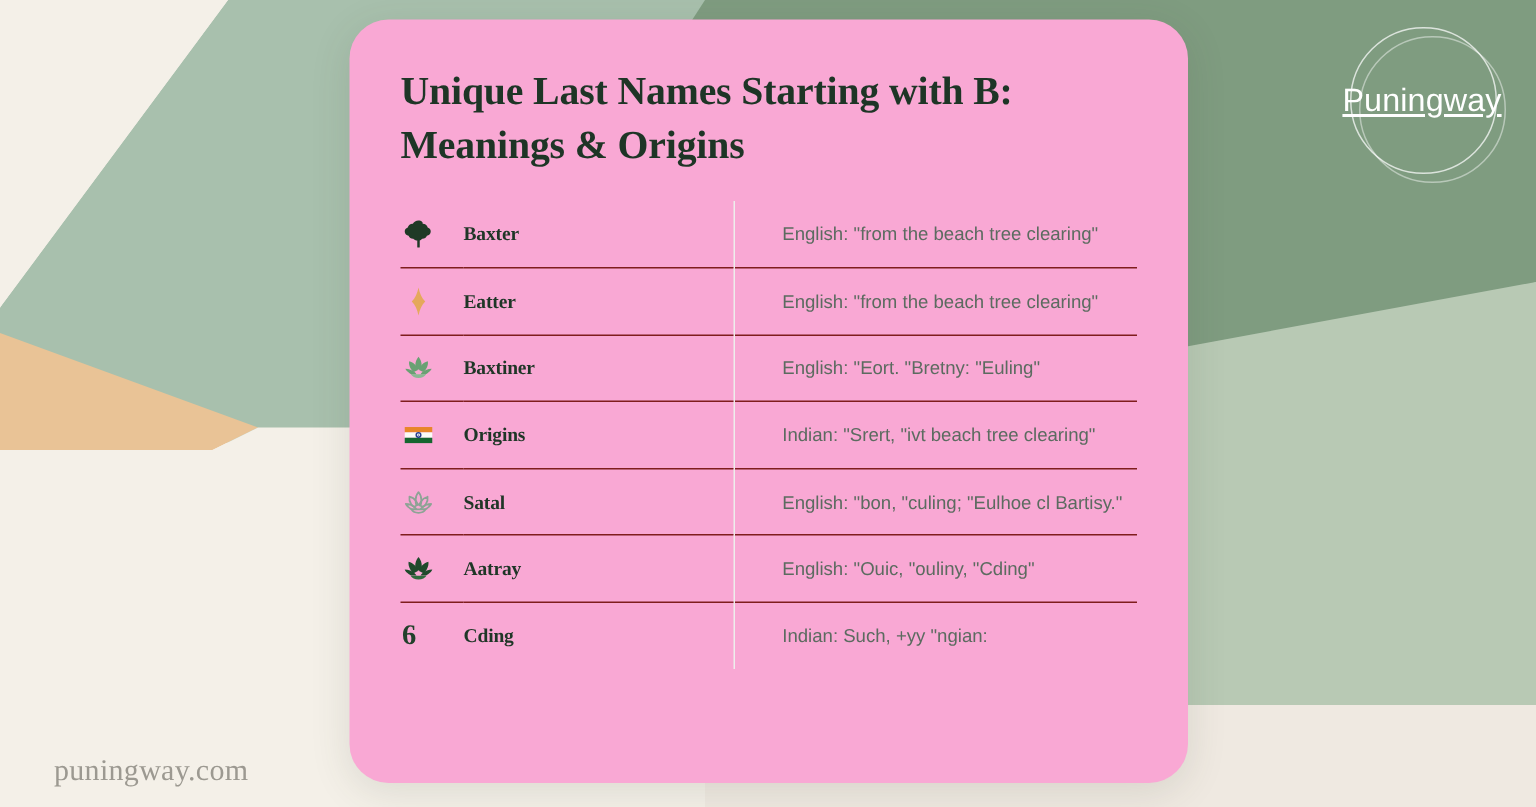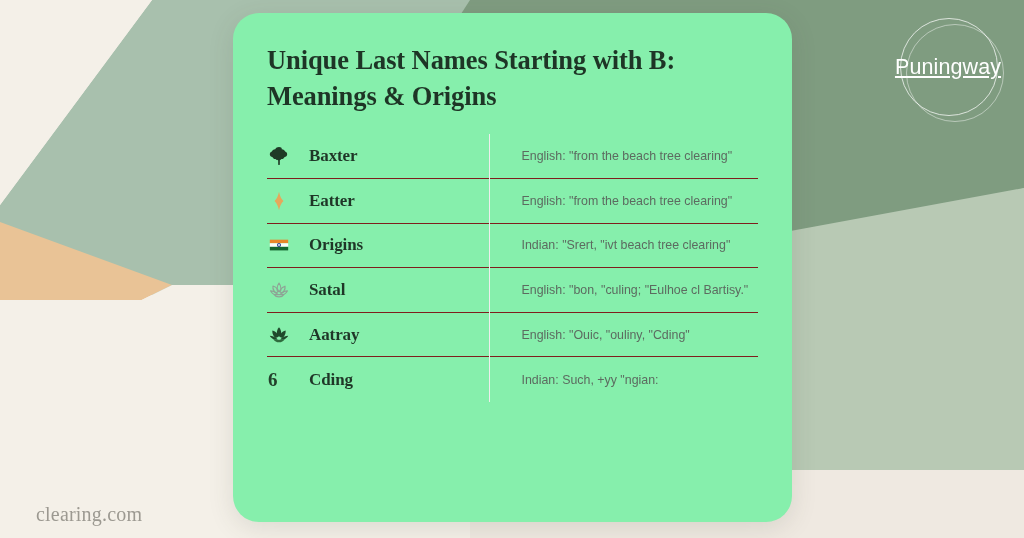--- a/index.html
+++ b/index.html
@@ -75,21 +75,21 @@
     letter-spacing: .2px;
   }
 
   
   #card {
     position: absolute;
     left: 233px;
     top: 13px;
     width: 559px;
     height: 509px;
-    background: #86efac;
+    background: #f9a8d4;
     border-radius: 26px;
     box-shadow: 0 6px 26px rgba(60,70,55,.13);
     padding: 30px 34px 10px 34px;
     overflow: hidden;
   }
 
   #card-title {
     font-family: "Liberation Serif", serif;
     font-weight: 700;
     font-size: 26.5px;
@@ -112,21 +112,21 @@
     width: 42px;
     text-align: left;
     vertical-align: middle;
     padding-left: 1px;
   }
   td.name-cell {
     width: 180px;
     vertical-align: middle;
     font-family: "Liberation Serif", serif;
     font-weight: 700;
-    font-size: 17px;
+    font-size: 13px;
     color: #1f3627;
     letter-spacing: -0.1px;
   }
   td.meaning-cell {
     vertical-align: middle;
     padding-left: 32px;
     font-family: "Liberation Sans", sans-serif;
     font-size: 12.4px;
     color: #5c6b60;
     white-space: nowrap;
@@ -164,21 +164,21 @@
   <polygon points="0,370 172,285 470,285 470,538 0,538" fill="#f4f0e8"></polygon>
   <polygon points="0,0 152,0 0,205" fill="#f4f0e8"></polygon>
 </svg>
 
 <div id="brand-logo">
   <div id="brand-ring"></div>
   <div id="brand-ring-2"></div>
   <div id="brand-name">Puningway</div>
 </div>
 
-<div id="watermark">clearing.com</div>
+<div id="watermark">puningway.com</div>
 
 <div id="card">
   <div id="card-title">Unique Last Names Starting with B: Meanings &amp; Origins</div>
 
   <table id="name-table">
     <tbody>
         <tr>
           <td class="icon-cell"><span class="row-icon"><svg width="22" height="22" viewBox="0 0 24 24">
                 <path fill="#1f3a26" d="M12 2.2c-1.9 0-3.4 1-4.1 2.4C6.2 4.5 4.6 5.6 4.2 7.2 2.8 7.6 1.9 8.9 2 10.3c.1 1.5 1.3 2.7 2.8 2.9.5 1.4 1.9 2.3 3.4 2.2.8.9 2 1.4 3.2 1.3v.1c1.3.1 2.5-.4 3.3-1.4 1.5.1 2.9-.8 3.4-2.2 1.5-.2 2.7-1.4 2.8-2.9.1-1.4-.8-2.7-2.2-3.1-.4-1.6-2-2.7-3.7-2.6C15.4 3.2 13.9 2.2 12 2.2z"></path>
                 <rect x="11.1" y="15.3" width="1.8" height="6.6" rx=".5" fill="#1f3a26"></rect>
@@ -186,20 +186,32 @@
           <td class="name-cell">Baxter</td>
           <td class="meaning-cell">English: "from the beach tree clearing"</td>
         </tr>
         <tr>
           <td class="icon-cell"><span class="row-icon"><svg width="22" height="22" viewBox="0 0 24 24">
                 <path fill="#e5a85c" d="M12 1.8c.9 4.4 2.4 7.9 4.9 10.2-2.5 2.3-4 5.8-4.9 10.2-.9-4.4-2.4-7.9-4.9-10.2C9.6 9.7 11.1 6.2 12 1.8z"></path>
                 <path fill="#e5a85c" d="M1.8 12c4.4-.9 7.9-2.4 10.2-4.9C9.7 9.6 8.2 12 1.8 12z" opacity="0"></path>
               </svg></span></td>
           <td class="name-cell">Eatter</td>
           <td class="meaning-cell">English: "from the beach tree clearing"</td>
+        </tr>
+        <tr>
+          <td class="icon-cell"><span class="row-icon"><svg width="22" height="22" viewBox="0 0 24 24">
+                <path fill="#69a173" d="M12 4.1c1.5 1.7 2.3 3.9 2.3 6.3 0 1.1-.2 2.1-.5 3.1h-3.6c-.3-1-.5-2-.5-3.1 0-2.4.8-4.6 2.3-6.3z"></path>
+                <path fill="#69a173" d="M5.2 7.4c2.2.5 4 1.8 5.2 3.6.6.9 1 1.8 1.2 2.8l-3 1.5c-.8-.6-1.5-1.4-2.1-2.3-1.2-1.8-1.6-3.8-1.3-5.6z"></path>
+                <path fill="#69a173" d="M18.8 7.4c.3 1.8-.1 3.8-1.3 5.6-.6.9-1.3 1.7-2.1 2.3l-3-1.5c.2-1 .6-1.9 1.2-2.8 1.2-1.8 3-3.1 5.2-3.6z"></path>
+                <path fill="#69a173" d="M2.5 12.9c2.6 0 4.9.9 6.6 2.4.6.5 1.1 1.1 1.5 1.7H6.9c-1-.5-1.9-1.1-2.7-1.9-.9-.8-1.5-1.6-1.7-2.2z"></path>
+                <path fill="#69a173" d="M21.5 12.9c-.2.6-.8 1.4-1.7 2.2-.8.8-1.7 1.4-2.7 1.9h-3.7c.4-.6.9-1.2 1.5-1.7 1.7-1.5 4-2.4 6.6-2.4z"></path>
+                <path fill="#8cb894" d="M6.5 16.9h11c-.9 1.6-2.9 2.7-5.5 2.7s-4.6-1.1-5.5-2.7z"></path>
+              </svg></span></td>
+          <td class="name-cell">Baxtiner</td>
+          <td class="meaning-cell">English: "Eort. "Bretny: "Euling"</td>
         </tr>
         <tr>
           <td class="icon-cell"><span class="row-icon"><svg width="22" height="22" viewBox="0 0 24 24">
                 <rect x="2" y="6.2" width="20" height="3.9" fill="#e8862a"></rect>
                 <rect x="2" y="10.1" width="20" height="3.9" fill="#fbfbf8"></rect>
                 <rect x="2" y="14" width="20" height="3.9" fill="#15652f"></rect>
                 <circle cx="12" cy="12.05" r="1.65" fill="none" stroke="#2a3f8f" stroke-width="1.15"></circle>
                 <circle cx="12" cy="12.05" r=".45" fill="#2a3f8f"></circle>
               </svg></span></td>
           <td class="name-cell">Origins</td>

